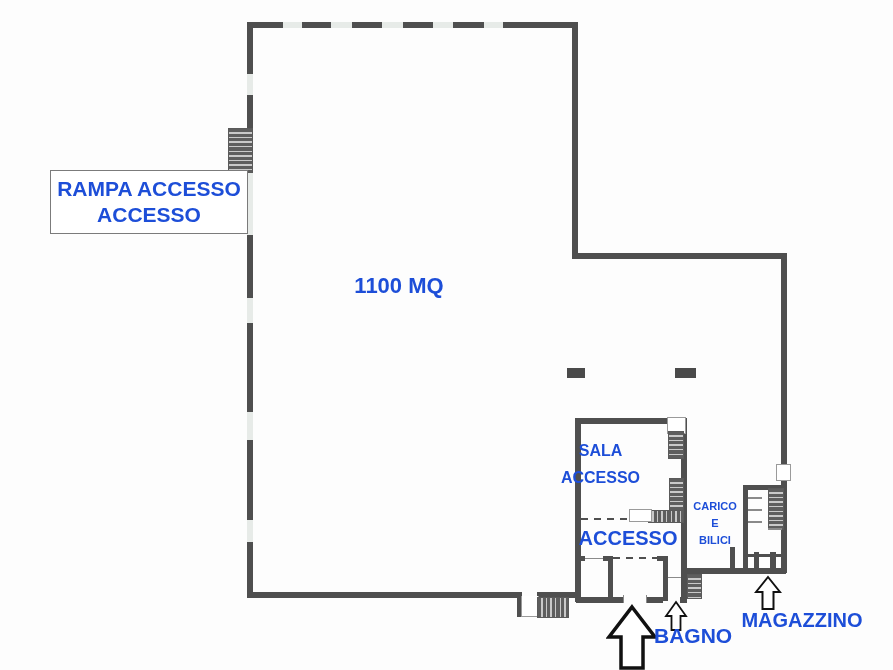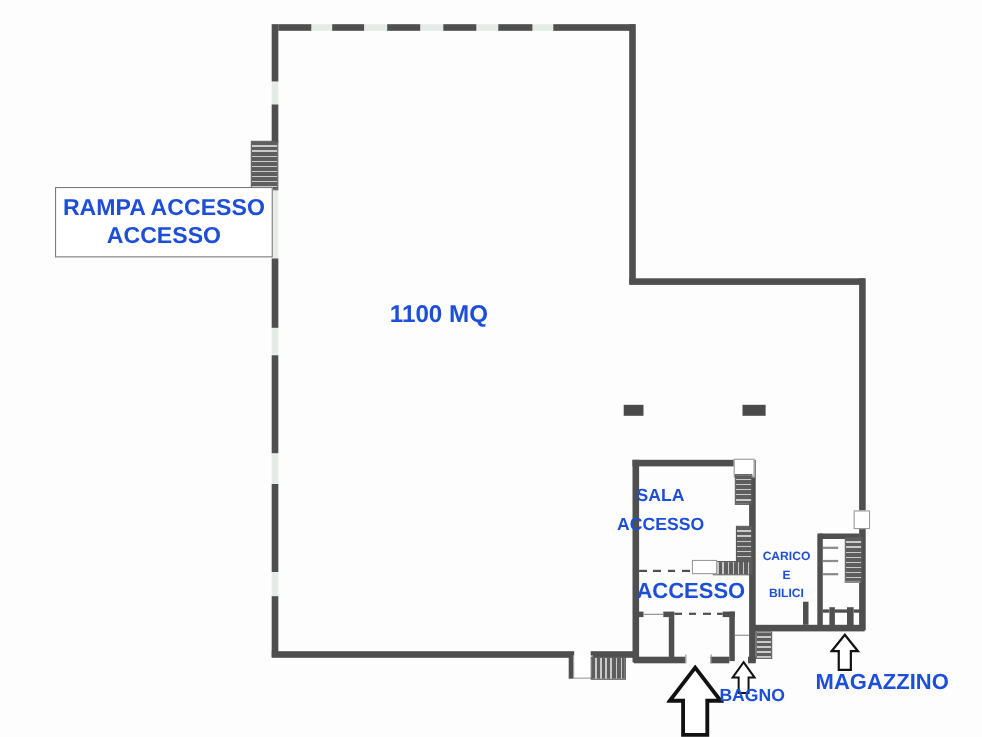--- a/index.html
+++ b/index.html
@@ -134,16 +134,16 @@
   </svg>
 
   <svg class="arrow" style="left:664px;top:600px;" width="24" height="32" viewBox="0 0 24 32">
     <polygon points="12,2 22,16 16.5,16 16.5,30 7.5,30 7.5,16 2,16" fill="#ffffff" stroke="#111111" stroke-width="1.8" stroke-linejoin="miter"></polygon>
   </svg>
 
   <svg class="arrow" style="left:754px;top:575px;" width="28" height="36" viewBox="0 0 28 36">
     <polygon points="14,2 26,17 19.5,17 19.5,34 8.5,34 8.5,17 2,17" fill="#ffffff" stroke="#111111" stroke-width="2" stroke-linejoin="miter"></polygon>
   </svg>
 
-  <div class="lbl" style="left:654px;top:624px;font-size:16px;text-align:left;">BAGNO</div>
+  <div class="lbl" style="left:654px;top:624px;font-size:21px;text-align:left;">BAGNO</div>
   <div class="lbl" style="left:737px;top:609px;width:130px;font-size:20px;">MAGAZZINO</div>
 
 </div>
 
 </body></html>

